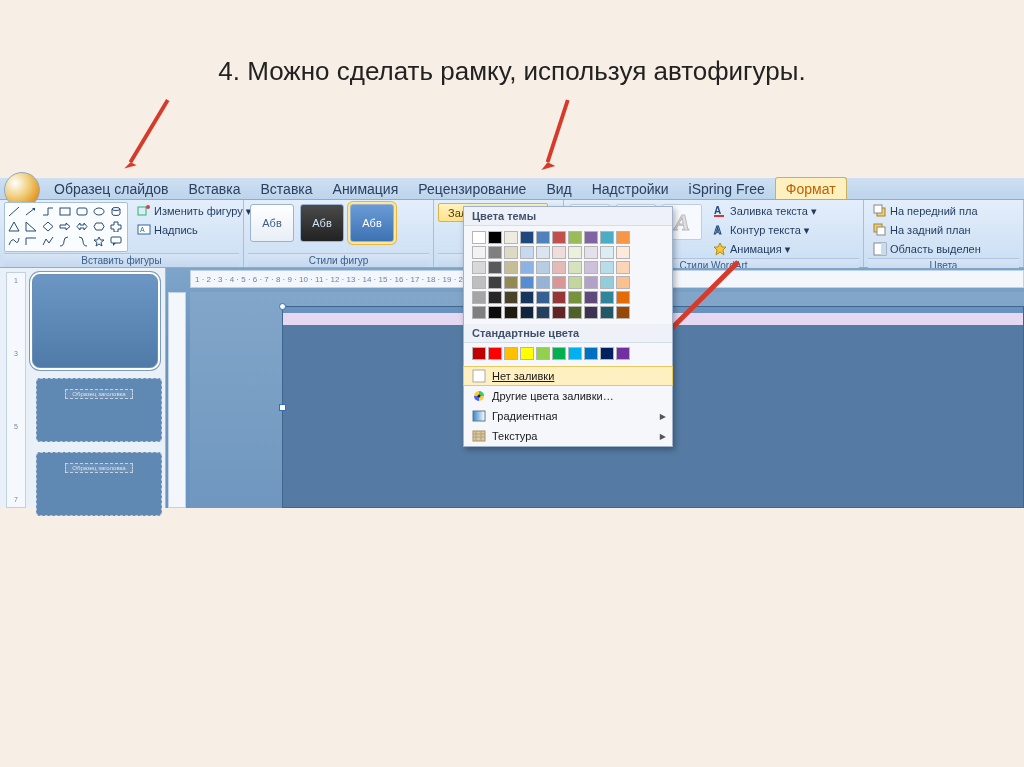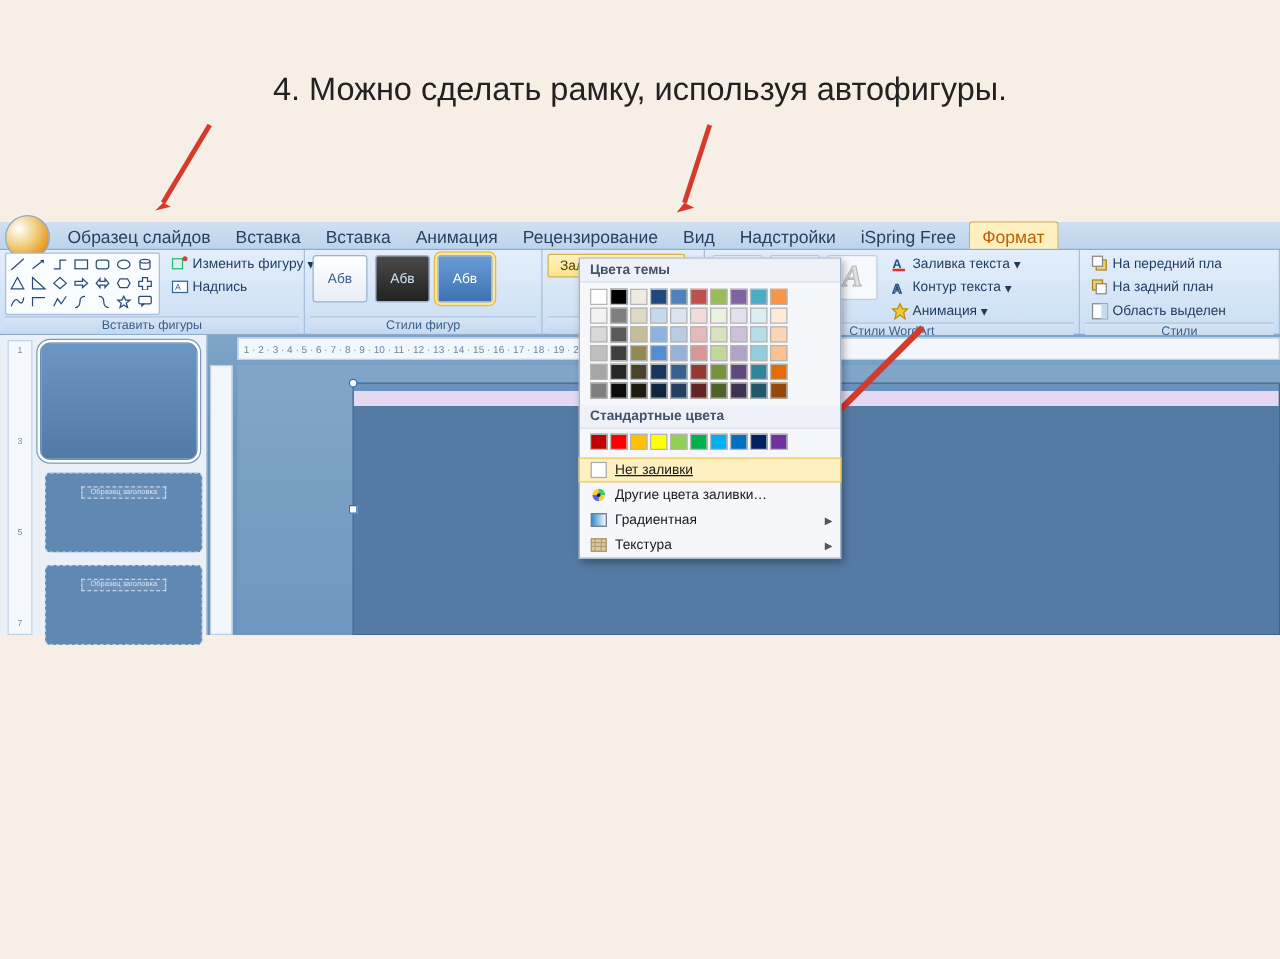--- a/index.html
+++ b/index.html
@@ -325,21 +325,21 @@
           </div>
           <div class="ribbon-btn">
             <span class="ic"><svg viewBox="0 0 14 14">
                   <rect x="1" y="1" width="12" height="12" fill="#fff" stroke="#888"></rect>
                   <rect x="8" y="1" width="5" height="12" fill="#c8dcf0"></rect>
                 </svg></span>
             <span>Область выделен</span>
           </div>
         </div>
       </div>
-      <div class="group-label">Стили</div>
+      <div class="group-label">Цвета</div>
     </div>
   </div>
 
   <div class="dropdown">
     <div class="dd-head">Цвета темы</div>
     <div class="color-grid" id="theme-grid">
         <div class="cg-cell" style="background: rgb(255, 255, 255);"></div>
         <div class="cg-cell" style="background: rgb(0, 0, 0);"></div>
         <div class="cg-cell" style="background: rgb(238, 236, 225);"></div>
         <div class="cg-cell" style="background: rgb(31, 73, 125);"></div>

